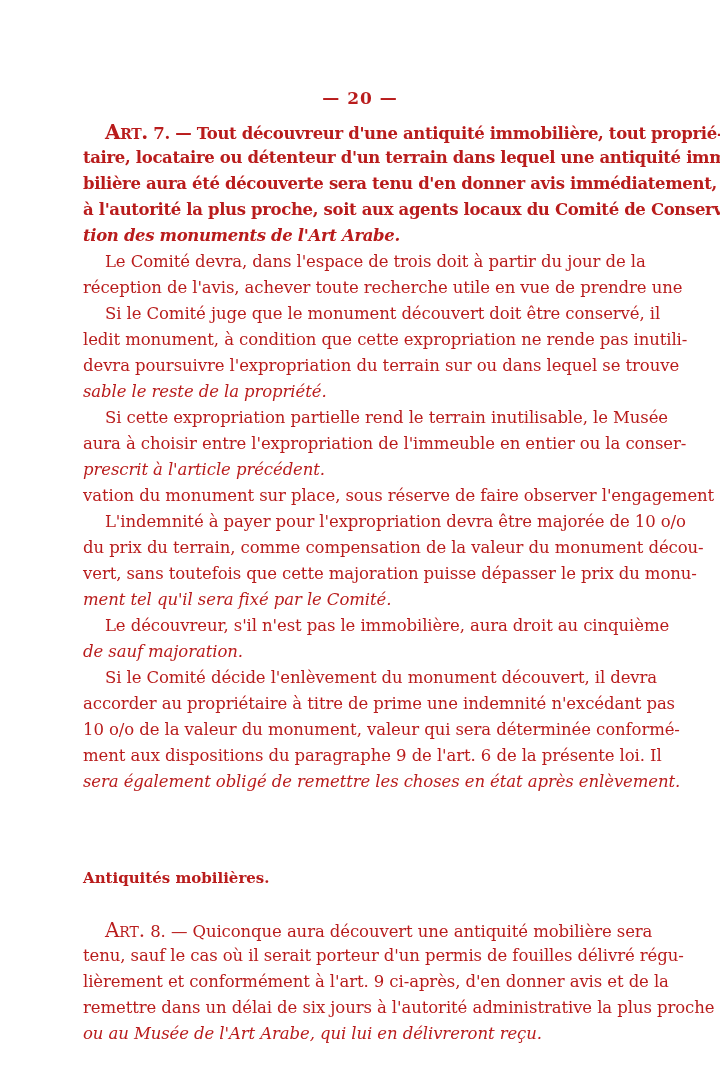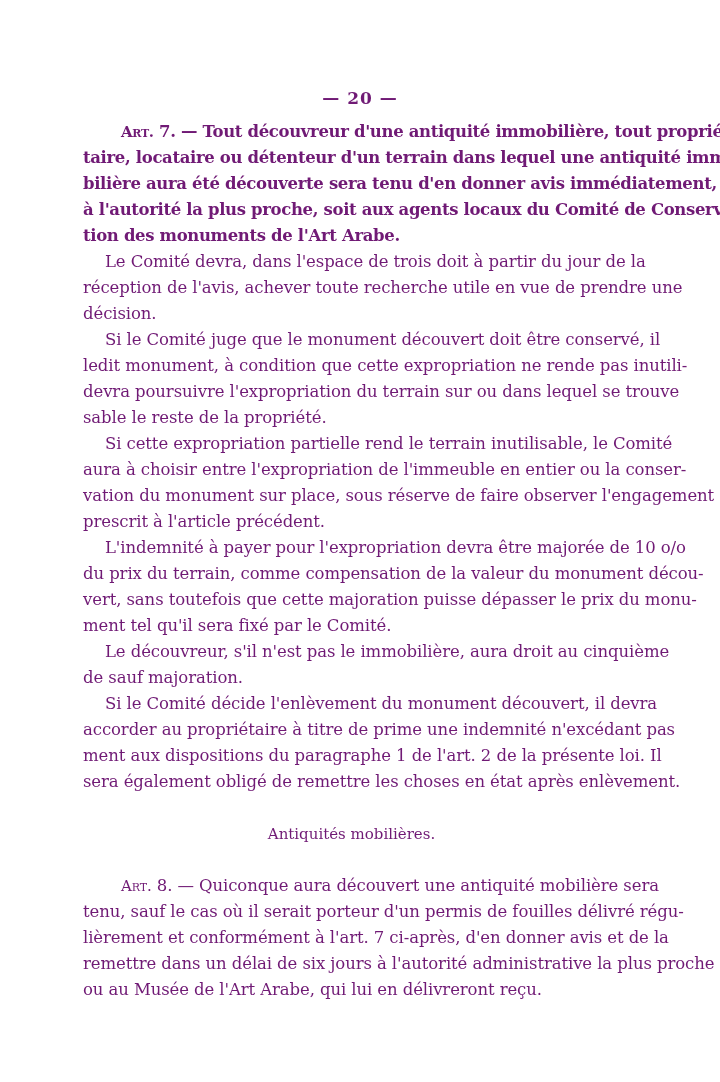--- a/index.html
+++ b/index.html
@@ -1,40 +1,40 @@
 <!DOCTYPE html>
 <html><head>
 <meta charset="utf-8">
 <style>
   html, body { margin: 0; padding: 0; background: #ffffff; }
   body { width: 720px; height: 1082px; position: relative; overflow: hidden; }
   .page {
     position: absolute; left: 0; top: 0; width: 720px; height: 1082px;
-    background: #ffffff; color: #701a75;
+    background: #ffffff; color: #b91c1c;
     font-family: "DejaVu Serif", "Liberation Serif", serif;
   }
   .page-number {
     position: absolute; top: 88px; left: 0; width: 720px; text-align: center;
     font-size: 17px; font-weight: bold; letter-spacing: 1px;
   }
   .column {
     position: absolute; left: 83px; top: 119px; width: 537px;
   }
   .line {
     height: 26px; line-height: 26px; font-size: 16.5px; white-space: nowrap;
     text-align: justify; text-align-last: justify;
     font-weight: bold; letter-spacing: -0.35px;
   }
-  .line.last { text-align-last: left; }
+  .line.last { text-align-last: left; font-style: italic; }
   .line.indent { padding-left: 22px; }
   .light { font-weight: normal; letter-spacing: -0.1px; }
-  .art-label { font-variant: small-caps; font-size: 15px; margin-left: 16px; }
+  .art-label { font-variant: small-caps; font-size: 20px; }
   .section-heading {
-    height: 26px; line-height: 26px; text-align: center;
-    font-size: 15px; font-weight: normal; letter-spacing: 0px;
+    height: 26px; line-height: 26px; 
+    font-size: 15px; font-weight: bold; letter-spacing: 0px; margin-top: 44px;
   }
   .gap { height: 26px; }
 </style>
 </head>
 <body>
 
 <div class="page">
 
   <div class="page-number">— 20 —</div>
 
@@ -45,63 +45,63 @@
         <div class="line indent"><span class="art-label">Art.</span>&nbsp;<span>7. —</span>&nbsp;<span>Tout découvreur d'une antiquité immobilière, tout proprié-</span></div>
         <div class="line">taire, locataire ou détenteur d'un terrain dans lequel une antiquité immo-</div>
         <div class="line">bilière aura été découverte sera tenu d'en donner avis immédiatement, soit</div>
         <div class="line">à l'autorité la plus proche, soit aux agents locaux du Comité de Conserva-</div>
         <div class="line last">tion des monuments de l'Art Arabe.</div>
       </div>
 
       <div class="light">
         <div class="line indent light">Le Comité devra, dans l'espace de trois doit à partir du jour de la</div>
         <div class="line light">réception de l'avis, achever toute recherche utile en vue de prendre une</div>
-        <div class="line last light">décision.</div>
       </div>
 
       <div>
         <div class="line indent light">Si le Comité juge que le monument découvert doit être conservé, il</div>
         <div class="line light">ledit monument, à condition que cette expropriation ne rende pas inutili-</div>
         <div class="line light">devra poursuivre l'expropriation du terrain sur ou dans lequel se trouve</div>
         <div class="line last light">sable le reste de la propriété.</div>
       </div>
 
       <div>
-        <div class="line indent light">Si cette expropriation partielle rend le terrain inutilisable, le Comité</div>
+        <div class="line indent light">Si cette expropriation partielle rend le terrain inutilisable, le Musée</div>
         <div class="line light">aura à choisir entre l'expropriation de l'immeuble en entier ou la conser-</div>
+        <div class="line last light">prescrit à l'article précédent.</div>
         <div class="line light">vation du monument sur place, sous réserve de faire observer l'engagement</div>
-        <div class="line last light">prescrit à l'article précédent.</div>
       </div>
 
       <div>
         <div class="line indent light">L'indemnité à payer pour l'expropriation devra être majorée de 10 o/o</div>
         <div class="line light">du prix du terrain, comme compensation de la valeur du monument décou-</div>
         <div class="line light">vert, sans toutefois que cette majoration puisse dépasser le prix du monu-</div>
         <div class="line last light">ment tel qu'il sera fixé par le Comité.</div>
       </div>
 
       <div>
         <div class="line indent light">Le découvreur, s'il n'est pas le immobilière, aura droit au cinquième</div>
         <div class="line last light">de sauf majoration.</div>
       </div>
 
       <div>
         <div class="line indent light">Si le Comité décide l'enlèvement du monument découvert, il devra</div>
         <div class="line light">accorder au propriétaire à titre de prime une indemnité n'excédant pas</div>
-        <div class="line light">ment aux dispositions du paragraphe 1 de l'art. 2 de la présente loi. Il</div>
+        <div class="line light">10 o/o de la valeur du monument, valeur qui sera déterminée conformé-</div>
+        <div class="line light">ment aux dispositions du paragraphe 9 de l'art. 6 de la présente loi. Il</div>
         <div class="line last light">sera également obligé de remettre les choses en état après enlèvement.</div>
       </div>
     </div>
 
     <div class="gap"></div>
     <div class="section-heading">Antiquités mobilières.</div>
     <div class="gap"></div>
 
     <div>
       <div class="line indent light"><span class="art-label">Art.</span>&nbsp;<span>8. —</span>&nbsp;<span>Quiconque aura découvert une antiquité mobilière sera</span></div>
       <div class="line light">tenu, sauf le cas où il serait porteur d'un permis de fouilles délivré régu-</div>
-      <div class="line light">lièrement et conformément à l'art. 7 ci-après, d'en donner avis et de la</div>
+      <div class="line light">lièrement et conformément à l'art. 9 ci-après, d'en donner avis et de la</div>
       <div class="line light">remettre dans un délai de six jours à l'autorité administrative la plus proche</div>
       <div class="line last light">ou au Musée de l'Art Arabe, qui lui en délivreront reçu.</div>
     </div>
 
   </div>
 </div>
 
 </body></html>

